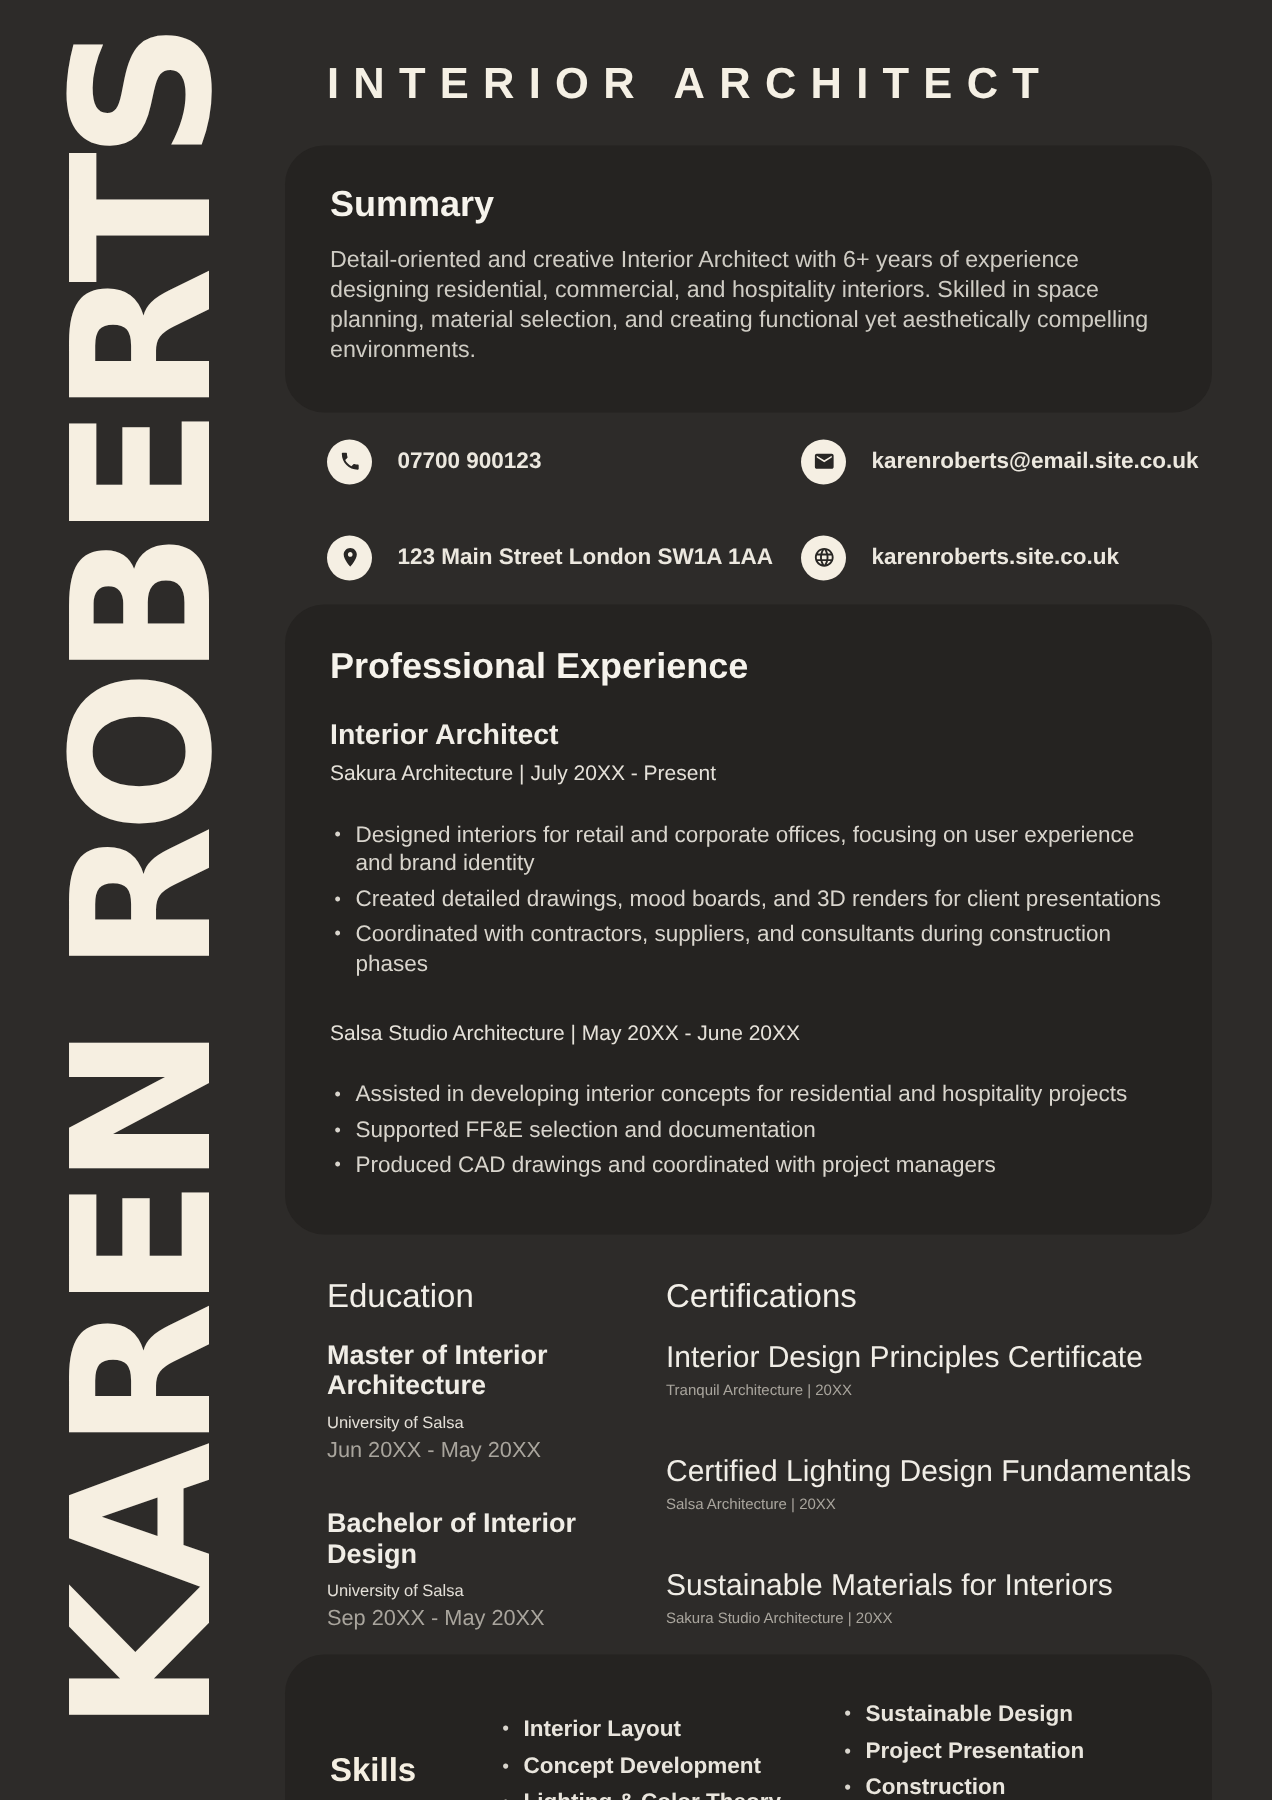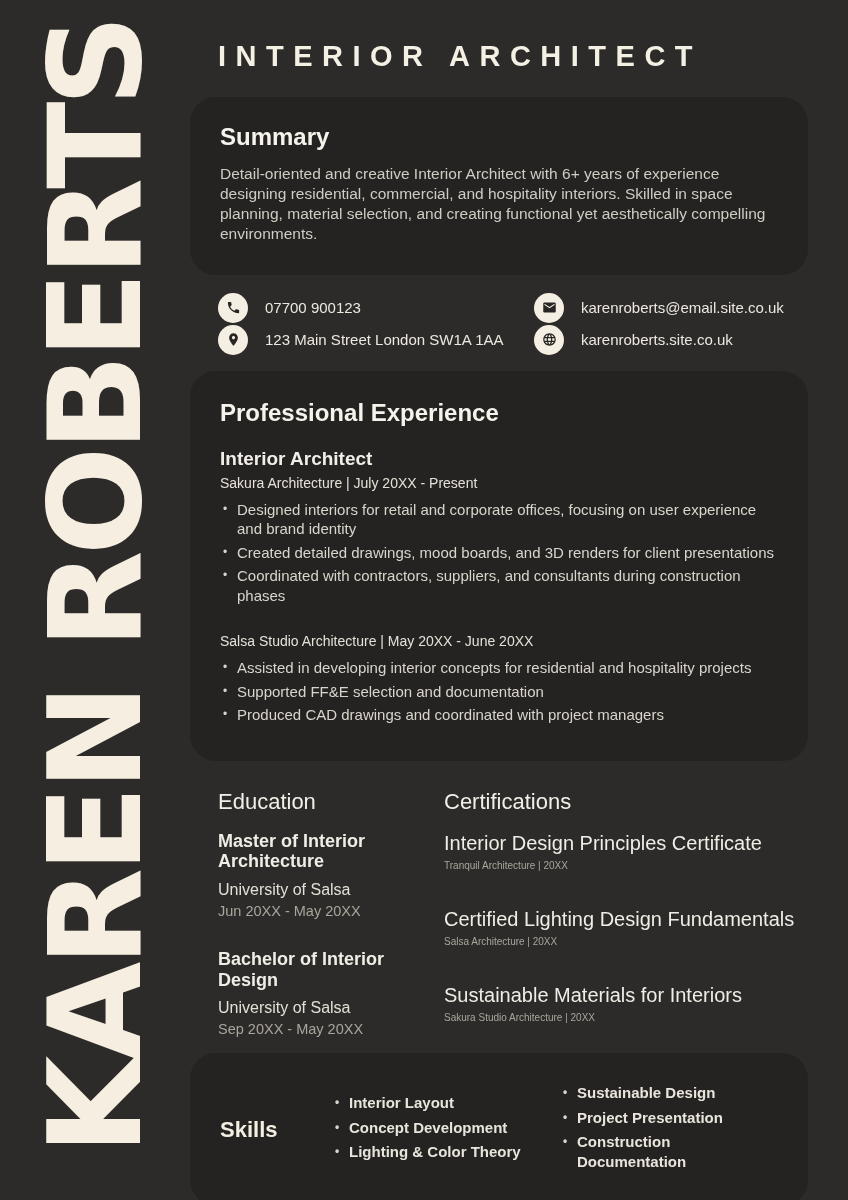--- a/index.html
+++ b/index.html
@@ -56,40 +56,41 @@
     margin-top:13px;
     font-size:15.5px;
     line-height:1.3;
     color:#cfccc4;
   }
 
   
   .contact {
     display:grid;
     grid-template-columns:316px 1fr;
-    row-gap:2px;
+    row-gap:34px;
     padding:18px 0 0 28px;
+    font-weight:bold;
   }
   .contact-item { display:flex; align-items:center; gap:17px; }
   .icon-circle {
     width:30px; height:30px; flex:none;
     border-radius:50%;
     background:#f5efe3;
     display:flex; align-items:center; justify-content:center;
   }
   .icon-circle svg { width:15px; height:15px; fill:#282624; }
   .contact-text { font-size:15px; color:#ece8df; }
 
   
   .exp-card { margin-top:16px; padding:28px 30px 32px 30px; }
   .job { margin-top:21px; }
   .job + .job { margin-top:28px; }
   .job-title { font-size:19px; font-weight:bold; color:#f1eee7; }
   .job-meta  { font-size:14px; color:#e5e1d9; margin-top:5px; }
-  ul.bullets { list-style:none; margin-top:9px; }
+  ul.bullets { list-style:none; margin-top:24px; }
   ul.bullets li {
     position:relative;
     padding-left:17px;
     font-size:15px;
     line-height:1.3;
     color:#d9d5cd;
     margin-bottom:4px;
   }
   ul.bullets li::before {
     content:"•";
@@ -100,21 +101,21 @@
   }
 
   
   .edu-cert { display:flex; gap:26px; padding:28px 0 0 28px; }
   .edu-col  { width:200px; flex:none; }
   .cert-col { flex:1; }
   .sub-heading { font-size:22px; font-weight:normal; color:#f2efe8; }
   .edu-item  { margin-top:16px; }
   .edu-item + .edu-item { margin-top:30px; }
   .degree { font-size:18px; font-weight:bold; color:#f0ede6; line-height:1.15; }
-  .school { font-size:16px; color:#e3dfd7; margin-top:9px; }
+  .school { font-size:11px; color:#e3dfd7; margin-top:9px; }
   .dates  { font-size:14.5px; color:#a9a59d; margin-top:4px; }
   .cert-item { margin-top:17px; }
   .cert-item + .cert-item { margin-top:37px; }
   .cert-title { font-size:20px; font-weight:normal; color:#f0ede6; }
   .cert-meta  { font-size:10px; color:#a9a59d; margin-top:5px; }
 
   
   .skills-card {
     margin-top:16px;
     padding:30px 28px 30px 30px;

